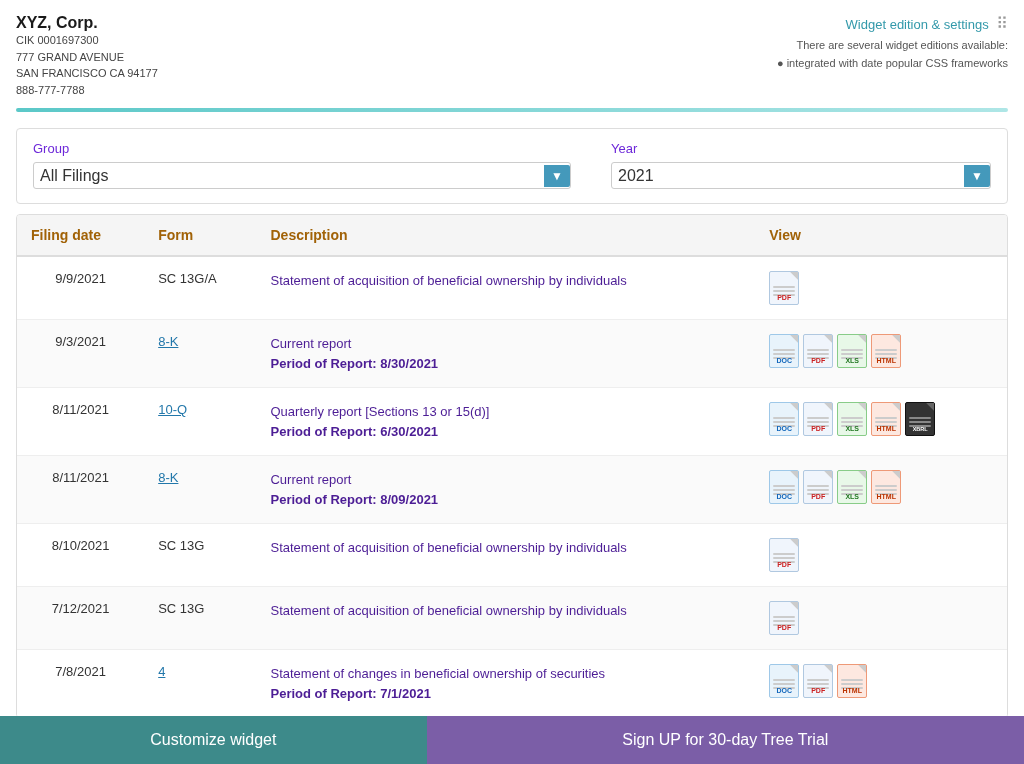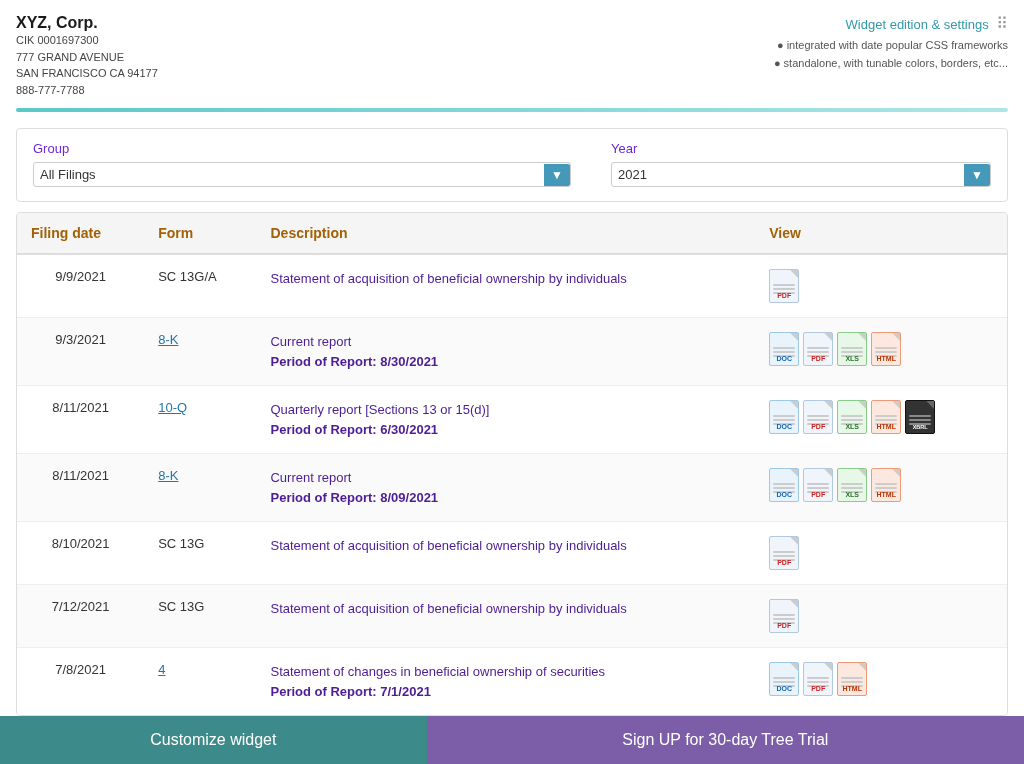--- a/index.html
+++ b/index.html
@@ -20,21 +20,21 @@
     .teal-bar { height: 4px; background: linear-gradient(to right, #5bc8c8, #aee6e6); margin: 0 16px; border-radius: 2px; }
 
     
     .filters-section { margin: 16px 16px 10px 16px; border: 1px solid #ddd; border-radius: 4px; padding: 12px 16px 14px 16px; background: #fff; }
     .filters-row { display: flex; gap: 40px; align-items: flex-start; }
     .filter-group { display: flex; flex-direction: column; gap: 4px; }
     .filter-group.wide { flex: 1; }
     .filter-group.year { width: 380px; }
     .filter-label { font-size: 13px; color: #6d28d9; margin-bottom: 2px; }
     .filter-select-wrap { display: flex; align-items: center; border: 1px solid #ccc; border-radius: 3px; background: #fff; }
-    .filter-select-wrap select { border: none; outline: none; background: transparent; font-size: 13px; padding: 4px 6px; flex: 1; appearance: none; -webkit-appearance: none; cursor: pointer; color: #333; }
+    .filter-select-wrap select { border: none; outline: none; background: transparent; font-size: 16px; padding: 4px 6px; flex: 1; appearance: none; -webkit-appearance: none; cursor: pointer; color: #333; }
     .select-arrow { background: #4499bb; color: white; padding: 4px 7px; font-size: 12px; border-radius: 0 2px 2px 0; cursor: pointer; display: flex; align-items: center; justify-content: center; }
 
     
     .table-section { margin: 10px 16px 60px 16px; border: 1px solid #ddd; border-radius: 4px; overflow: hidden; }
     table { width: 100%; border-collapse: collapse; }
     thead tr { background: #f5f5f5; }
     thead th { padding: 12px 14px; text-align: left; font-size: 14px; font-weight: bold; color: #a16207; border-bottom: 2px solid #ddd; }
     tbody tr { border-bottom: 1px solid #eee; }
     tbody tr:last-child { border-bottom: none; }
     tbody td { padding: 14px 14px; font-size: 13px; vertical-align: top; color: #333; }
@@ -75,22 +75,22 @@
     <div class="company-detail">777 GRAND AVENUE</div>
     <div class="company-detail">SAN FRANCISCO CA 94177</div>
     <div class="company-detail">888-777-7788</div>
   </div>
   <div class="widget-settings">
     <div>
       <a href="#" class="widget-settings-link">Widget edition &amp; settings</a>
       <span class="settings-icon">⠿</span>
     </div>
     <div class="widget-desc">
+      <span>There are several widget editions available:</span>
       <span>● integrated with date popular CSS frameworks</span>
-      <span>● standalone, with tunable colors, borders, etc...</span>
     </div>
   </div>
 </div>
 
 <div class="teal-bar"></div>
 
 <div class="filters-section">
   <div class="filters-row">
     <div class="filter-group wide">
       <div class="filter-label">Group</div>

